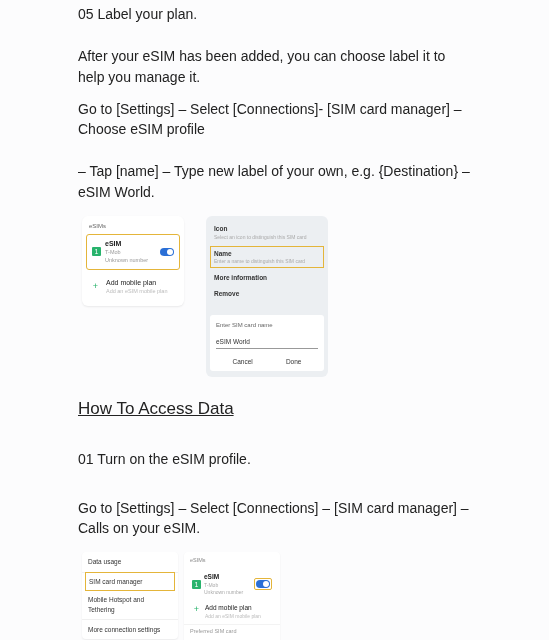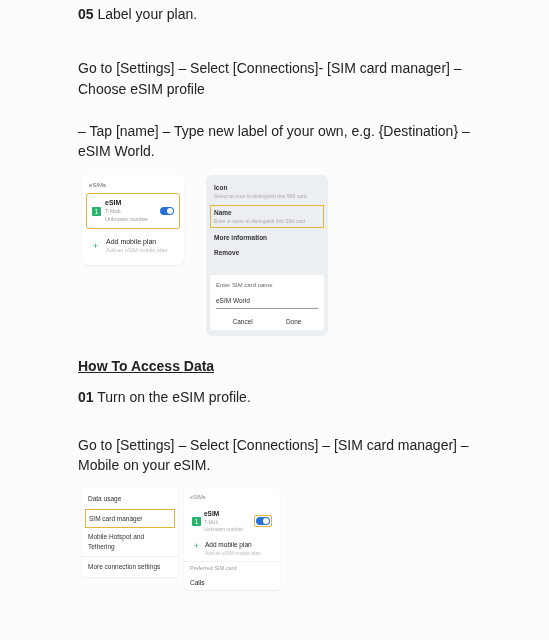--- a/index.html
+++ b/index.html
@@ -9,30 +9,30 @@
     width: 549px;
     height: 640px;
     padding: 4px 0 0 0;
     color: #222;
     font-size: 14px;
     line-height: 1.45;
     overflow: hidden;
   }
   .content { padding: 0 78px 0 78px; }
   .step-line { margin-bottom: 18px; }
-  .step-num { font-weight: 700; }
+  .step-num { font-weight: 400; }
   .para { margin-top: 22px; margin-bottom: 0; }
-  .para2 { margin-top: 34px; }
+  .para2 { margin-top: 12px; }
   .para3 { margin-top: 22px; }
   .section-heading {
-    font-weight: 700;
-    font-size: 14px;
+    font-weight: 400;
+    font-size: 17px;
     text-decoration: underline;
     margin-top: 20px;
-    margin-bottom: 10px;
+    margin-bottom: 28px;
   }
   .step-line2 { margin-top: 0; }
   .para-sub { margin-top: 28px; }
 
   
   .fig1 {
     margin: 14px 0 0 4px;
     display: flex;
     gap: 22px;
     align-items: flex-start;
@@ -134,20 +134,21 @@
 </head>
 <body>
 
 <div class="content">
 
   <div class="step-line">
     <span class="step-num">05</span>
     <span>Label your plan.</span>
   </div>
 
+  <div class="para">After your eSIM has been added, you can choose label it to help you manage it.</div>
 
   <div class="para2">Go to [Settings] – Select [Connections]- [SIM card manager] – Choose eSIM profile</div>
   <div class="para3">– Tap [name] – Type new label of your own, e.g. {Destination} – eSIM World.</div>
 
   <div class="fig1">
     <div class="panelA">
       <div class="hdr">eSIMs</div>
       <div class="card-esim">
         <div class="sq1">1</div>
         <div class="txtcol">
@@ -192,21 +193,21 @@
     </div>
   </div>
 
   <div class="section-heading">How To Access Data</div>
 
   <div class="step-line2">
     <span class="step-num">01</span>
     <span>Turn on the eSIM profile.</span>
   </div>
 
-  <div class="para-sub">Go to [Settings] – Select [Connections] – [SIM card manager] – Mobile on your eSIM.</div>
+  <div class="para-sub">Go to [Settings] – Select [Connections] – [SIM card manager] – Calls on your eSIM.</div>
 
   <div class="fig2">
     <div class="panelC">
       <div class="row">Data usage</div>
       <div class="row hl">SIM card manager</div>
       <div class="row">Mobile Hotspot and Tethering</div>
       <div class="row">More connection settings</div>
     </div>
     <div class="panelD">
       <div class="dhdr">eSIMs</div>

